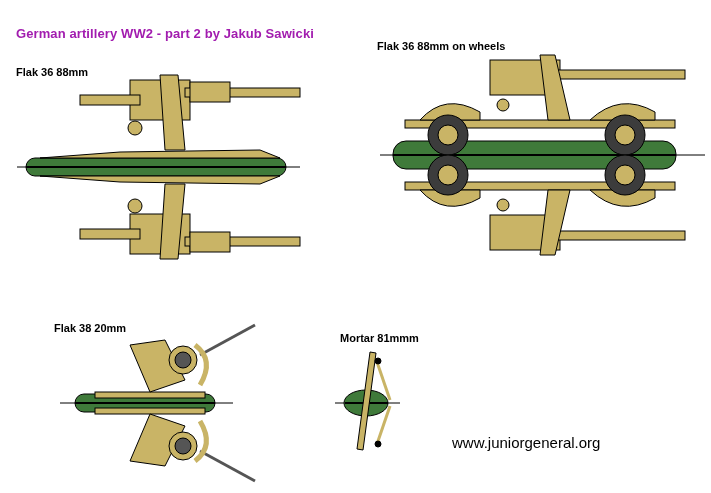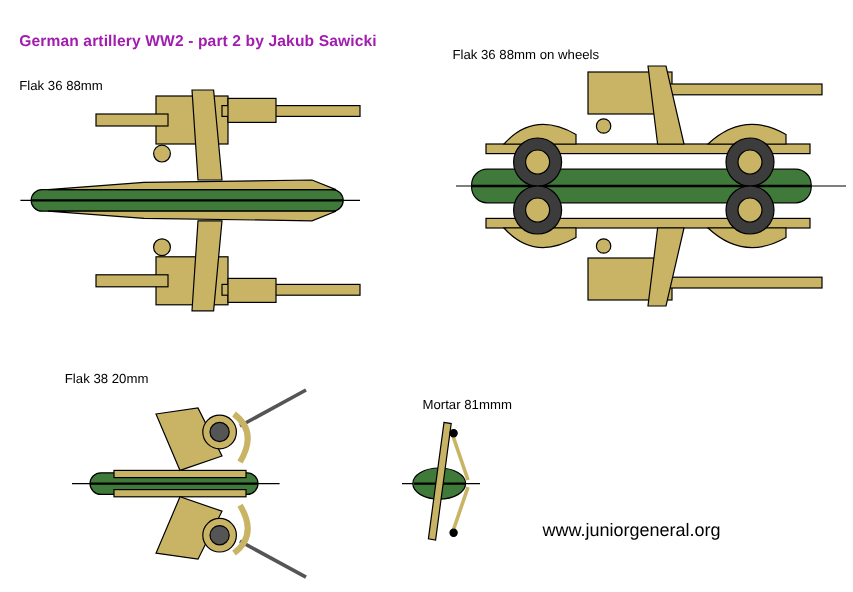--- a/index.html
+++ b/index.html
@@ -1,29 +1,29 @@
 <!DOCTYPE html>
 <html><head>
 <meta charset="utf-8">
 <style>
   html,body{margin:0;padding:0;background:#ffffff;}
   body{width:711px;height:493px;position:relative;overflow:hidden;font-family:"Liberation Sans",sans-serif;}
   .title{position:absolute;left:16px;top:26px;font-size:13px;font-weight:bold;color:#a21caf;white-space:nowrap;letter-spacing:0.1px;}
-  .label{position:absolute;font-size:11px;font-weight:normal;color:#000;white-space:nowrap;text-align:right;}
+  .label{position:absolute;font-size:11px;font-weight:bold;color:#000;white-space:nowrap;text-align:right;}
   .credit{position:absolute;left:452px;top:434px;font-size:15px;color:#000;white-space:nowrap;}
   svg{position:absolute;left:0;top:0;}
 </style>
 </head>
 <body>
 
 <div class="title">German artillery WW2 - part 2  by Jakub Sawicki</div>
 <div class="label" style="left:16px;top:66px;">Flak 36  88mm</div>
 <div class="label" style="left:377px;top:40px;">Flak 36 88mm  on wheels</div>
-<div class="label" style="left:54px;top:310px;">Flak 38  20mm</div>
-<div class="label" style="left:336px;top:332px;padding-left:16px;">Mortar 81mmm</div>
+<div class="label" style="left:54px;top:322px;">Flak 38  20mm</div>
+<div class="label" style="left:324px;top:332px;padding-left:16px;">Mortar 81mmm</div>
 <div class="credit">www.juniorgeneral.org</div>
 
 <svg width="711" height="493" viewBox="0 0 711 493">
 
   <g stroke="#000" stroke-width="1">
 
     <line x1="17" y1="167" x2="300" y2="167"></line>
 
     <rect x="26" y="158" width="260" height="18" rx="9" fill="#3f7a3a"></rect>
     <line x1="26" y1="167" x2="286" y2="167" stroke-width="2"></line>

